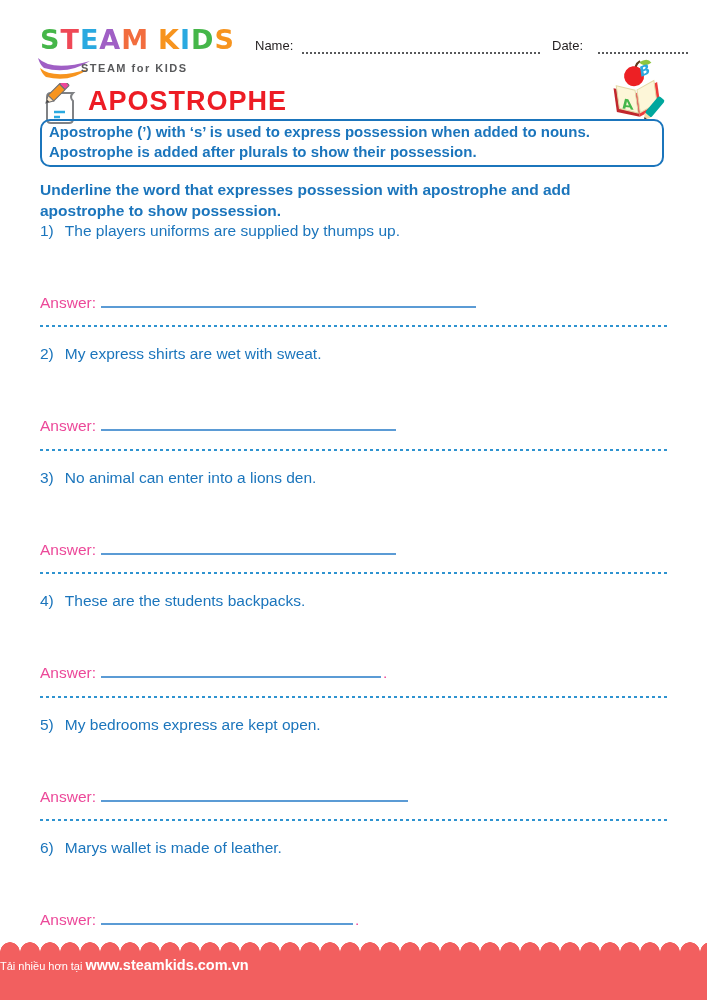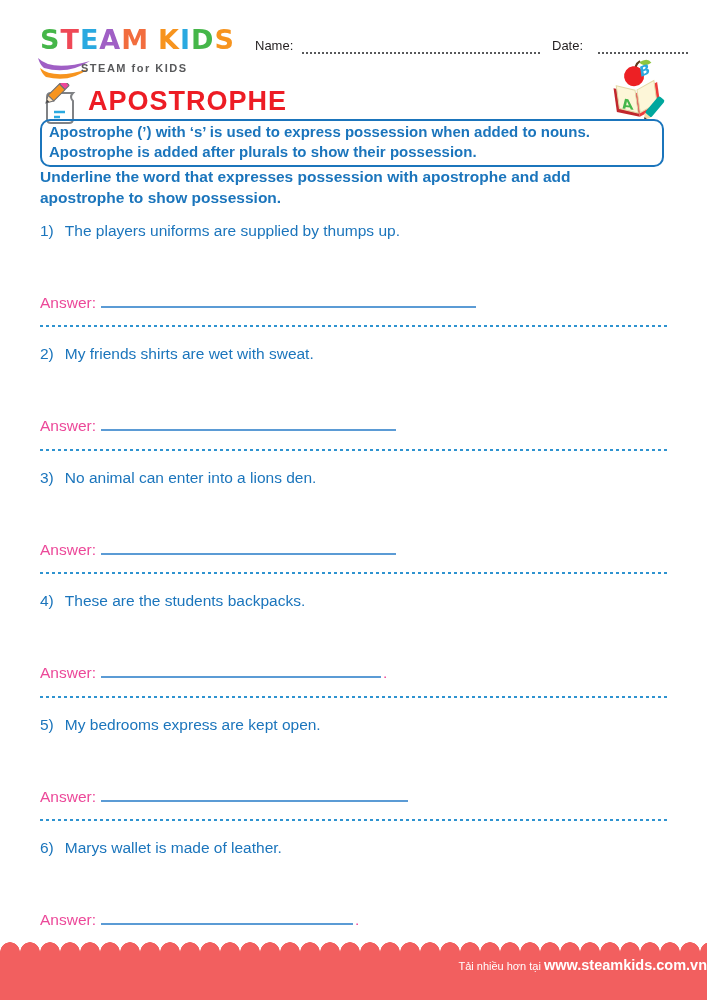--- a/index.html
+++ b/index.html
@@ -45,21 +45,21 @@
   
   .rule-box {
     position:absolute; left:40px; top:119px; width:624px;
     border:2px solid #1b75bc; border-radius:10px;
     padding:1px 7px 3px 7px;
     color:#1b75bc; font-weight:bold; font-size:15px; line-height:20px;
   }
 
   
   .instructions {
-    position:absolute; left:40px; top:166px; width:600px;
+    position:absolute; left:40px; top:179px; width:600px;
     color:#1b75bc; font-weight:bold; font-size:15.5px; line-height:21px;
   }
 
   
   .q-block { position:absolute; left:40px; width:627px; height:95px; }
   .q-text { position:absolute; top:0; left:0; font-size:15.5px; color:#1b75bc; }
   .q-num { display:inline-block; margin-right:11px; }
   .answer-row { position:absolute; top:72px; left:0; font-size:15.5px; color:#ec4899; }
   .ans-line {
     display:inline-block; height:14px; margin-left:5px; vertical-align:baseline;
@@ -69,21 +69,21 @@
   .aw-3 { width:280px; } .aw-4 { width:307px; } .aw-5 { width:252px; }
   .ans-trail { margin-left:2px; }
   .dash-sep {
     position:absolute; left:40px; width:627px; height:2px;
     background-image:repeating-linear-gradient(90deg,#2e93d0 0 3px,transparent 3px 6px);
   }
 
   
   .footer {
     position:absolute; left:0; right:0; bottom:0; height:48px;
-    background:#f25f5f; text-align:right; color:#ffffff;
+    background:#f25f5f; text-align:left; color:#ffffff;
   }
   .scallops {
     position:absolute; left:0; right:0; bottom:48px; height:12px;
     background-image:radial-gradient(circle at 10px 12px, #f25f5f 9.5px, rgba(242,95,95,0) 10px);
     background-size:20px 12px; background-repeat:repeat-x;
   }
   .footer-line1 { padding-top:5px; font-size:11px; line-height:16px; }
   .footer-url { font-size:14.5px; font-weight:bold; }
   .footer-line2 { font-size:13px; font-style:italic; line-height:18px; }
 </style>
@@ -144,21 +144,21 @@
 
   <div class="instructions">Underline the word that expresses possession with apostrophe and add apostrophe to show possession.</div>
 
   <div class="q-block" style="top:222px">
     <div class="q-text"><span class="q-num">1)</span><span>The players uniforms are supplied by thumps up.</span></div>
     <div class="answer-row"><span>Answer:</span><span class="ans-line aw-0"></span><span class="ans-trail"></span></div>
   </div>
   <div class="dash-sep" style="top:325px"></div>
 
   <div class="q-block" style="top:345px">
-    <div class="q-text"><span class="q-num">2)</span><span>My friends shirts are wet with sweat.</span></div>
+    <div class="q-text"><span class="q-num">2)</span><span>My express shirts are wet with sweat.</span></div>
     <div class="answer-row"><span>Answer:</span><span class="ans-line aw-1"></span><span class="ans-trail"></span></div>
   </div>
   <div class="dash-sep" style="top:449px"></div>
 
   <div class="q-block" style="top:469px">
     <div class="q-text"><span class="q-num">3)</span><span>No animal can enter into a lions den.</span></div>
     <div class="answer-row"><span>Answer:</span><span class="ans-line aw-2"></span><span class="ans-trail"></span></div>
   </div>
   <div class="dash-sep" style="top:572px"></div>
 

